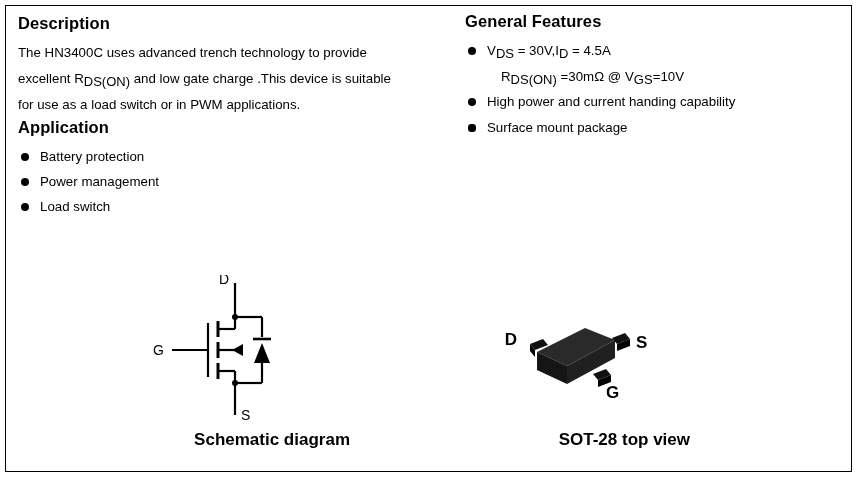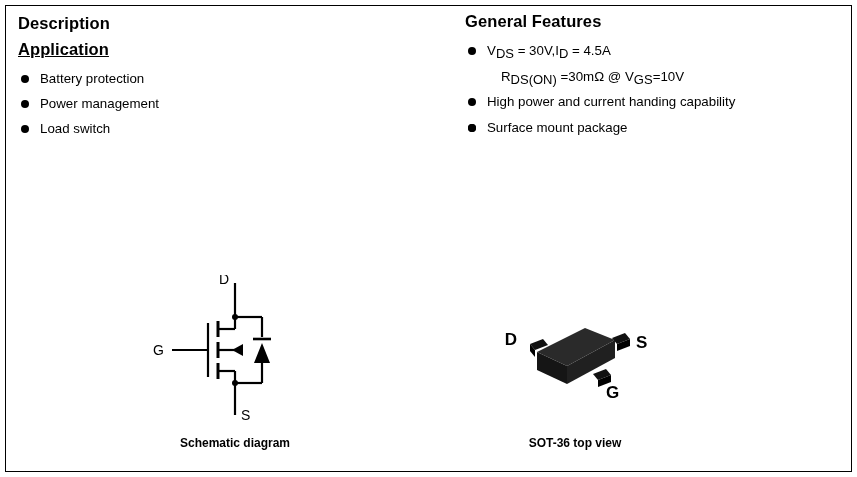--- a/index.html
+++ b/index.html
@@ -47,21 +47,20 @@
     margin: 0 0 7px 0;
     letter-spacing: 0.1px;
   }
   .desc-text {
     font-size: 13.3px;
     line-height: 26px;
     margin: 0;
   }
   .app-title {
     margin-top: 16px;
-    text-decoration: underline;
   }
   ul.bullets {
     list-style: none;
     margin: 0;
     padding: 0;
   }
   ul.bullets li {
     font-size: 13.3px;
     line-height: 25px;
     position: relative;
@@ -120,38 +119,43 @@
   .fig-package {
     position: absolute;
     left: 460px;
     top: 300px;
     width: 230px;
     height: 150px;
   }
   .fig-caption {
     position: absolute;
     width: 100%;
-    text-align: center;
-    font-size: 12px;
+    text-align: right;
+    font-size: 17px;
     font-weight: bold;
     bottom: 0;
   }
   .sch-svg, .pkg-svg {
     display: block;
     margin: 0 auto;
   }
 </style>
 </head>
 <body>
 
 <div class="page">
   <div class="frame"></div>
 
   <div class="col-left">
     <h2 class="section-title">Description</h2>
+    <p class="desc-text">
+      <span>The HN3400C uses advanced trench technology to provide</span><br>
+      <span>excellent R</span><sub>DS(ON)</sub><span> and low gate charge .This device is suitable</span><br>
+      <span>for use as a load switch or in PWM applications.</span>
+    </p>
 
     <h2 class="section-title app-title">Application</h2>
     <ul class="bullets">
       <li><span class="dot"></span><span>Battery protection</span></li>
       <li><span class="dot"></span><span>Power management</span></li>
       <li><span class="dot"></span><span>Load switch</span></li>
     </ul>
   </div>
 
   <div class="col-right">
@@ -226,15 +230,15 @@
       <polygon points="137,38 150,33 155,39 142,44" fill="#111"></polygon>
       <polygon points="142,44 155,39 155,46 142,51" fill="#000"></polygon>
 
       <polygon points="118,74 131,69 136,75 123,80" fill="#111"></polygon>
       <polygon points="123,80 136,75 136,82 123,87" fill="#000"></polygon>
 
       <text x="42" y="45" font-family="Liberation Sans, sans-serif" font-size="17" font-weight="bold" text-anchor="end" fill="#000">D</text>
       <text x="161" y="48" font-family="Liberation Sans, sans-serif" font-size="17" font-weight="bold" text-anchor="start" fill="#000">S</text>
       <text x="131" y="98" font-family="Liberation Sans, sans-serif" font-size="17" font-weight="bold" text-anchor="start" fill="#000">G</text>
     </svg>
-    <div class="fig-caption">SOT-36 top view</div>
+    <div class="fig-caption">SOT-28 top view</div>
   </div>
 </div>
 
 </body></html>

